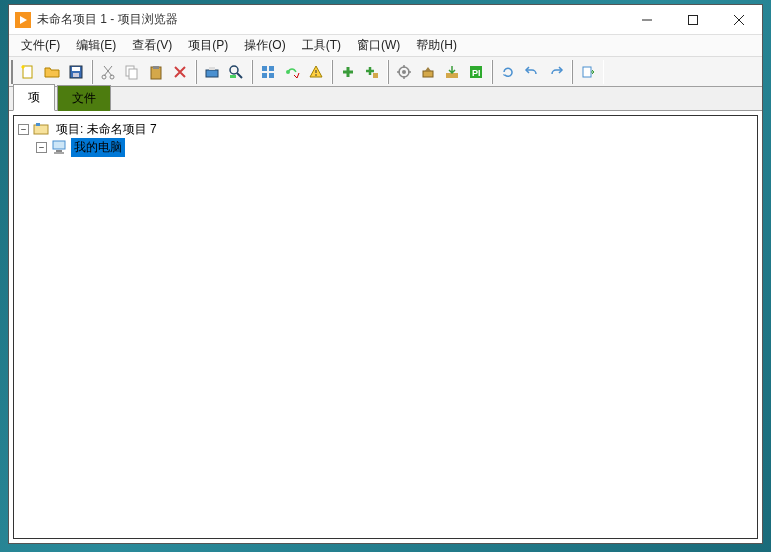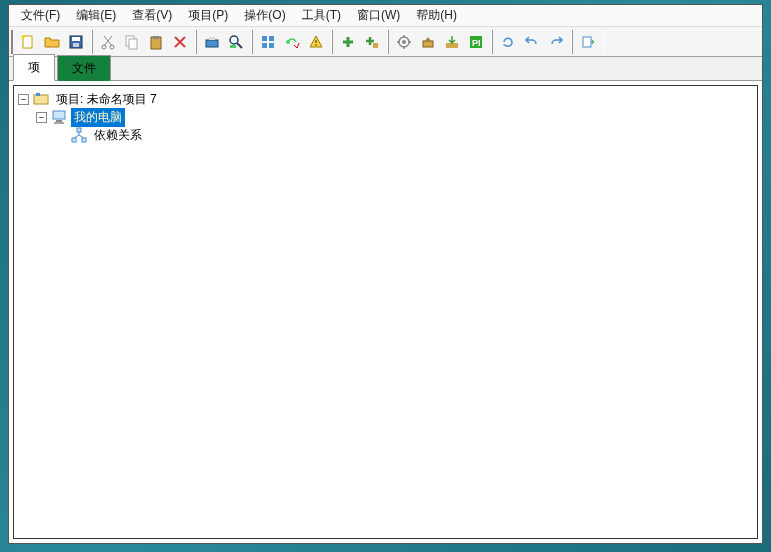--- a/index.html
+++ b/index.html
@@ -88,21 +88,21 @@
     display: flex;
     align-items: flex-end;
     background: #f0f0f0;
     padding: 0 4px;
     border-bottom: 1px solid #999;
   }
   .tab {
     padding: 4px 14px;
     border: 1px solid #999;
     border-bottom: none;
-    background: #15803d;
+    background: #4d7c0f;
     margin-right: 2px;
     cursor: pointer;
     font-size: 12px;
     position: relative;
     top: 1px;
   }
   .tab.active {
     background: #ffffff;
     border-bottom: 1px solid #fff;
   }
@@ -138,31 +138,57 @@
   .tree-icon {
     width: 16px; height: 16px;
     display: inline-flex;
     align-items: center;
     justify-content: center;
     margin-right: 4px;
   }
   .tree-label { padding: 1px 3px; cursor: default; }
   .tree-label.selected {
     background: #0078d7;
-    color: #fef9c3;
+    color: #000000;
     text-align: center;
   }
   .indent-1 { padding-left: 18px; }
   .indent-2 { padding-left: 38px; }
 </style>
 </head>
 <body>
 
 <div class="window">
 
+  <div class="titlebar">
+    <span class="app-icon">
+      <svg width="10" height="10" viewBox="0 0 10 10">
+          <polygon points="2,1 9,5 2,9" fill="#fff"></polygon>
+        </svg>
+    </span>
+    <span class="title">未命名项目 1 - 项目浏览器</span>
+    <div class="win-controls">
+      <div class="win-btn">
+          <svg width="10" height="10">
+            <line x1="0" y1="5" x2="10" y2="5"></line>
+          </svg>
+        </div>
+      <div class="win-btn">
+          <svg width="10" height="10">
+            <rect x="0.5" y="0.5" width="9" height="9"></rect>
+          </svg>
+        </div>
+      <div class="win-btn close">
+          <svg width="10" height="10">
+            <line x1="0" y1="0" x2="10" y2="10"></line>
+            <line x1="10" y1="0" x2="0" y2="10"></line>
+          </svg>
+        </div>
+    </div>
+  </div>
 
   <div class="menubar">
     <span class="menu-item">文件(F)</span>
     <span class="menu-item">编辑(E)</span>
     <span class="menu-item">查看(V)</span>
     <span class="menu-item">项目(P)</span>
     <span class="menu-item">操作(O)</span>
     <span class="menu-item">工具(T)</span>
     <span class="menu-item">窗口(W)</span>
     <span class="menu-item">帮助(H)</span>
@@ -348,29 +374,17 @@
         <span class="tree-icon">
           <svg width="16" height="16">
               <rect x="2" y="2" width="12" height="8" fill="#cde6f7" stroke="#4a90d0"></rect>
               <rect x="5" y="11" width="6" height="2" fill="#888"></rect>
               <line x1="3" y1="14" x2="13" y2="14" stroke="#888" stroke-width="1.5"></line>
             </svg>
         </span>
         <span class="tree-label selected">我的电脑</span>
       </div>
 
-      <div class="tree-node indent-2">
-        <span style="width:15px;display:inline-block"></span>
-        <span class="tree-icon">
-          <svg width="16" height="16">
-              <rect x="6" y="1" width="4" height="4" fill="#cde6f7" stroke="#4a90d0"></rect>
-              <rect x="1" y="11" width="4" height="4" fill="#cde6f7" stroke="#4a90d0"></rect>
-              <rect x="11" y="11" width="4" height="4" fill="#cde6f7" stroke="#4a90d0"></rect>
-              <path d="M8 5v3M8 8l-5 3M8 8l5 3" stroke="#4a90d0" fill="none"></path>
-            </svg>
-        </span>
-        <span class="tree-label">依赖关系</span>
-      </div>
 
 
     </div>
   </div>
 </div>
 
 </body></html>

